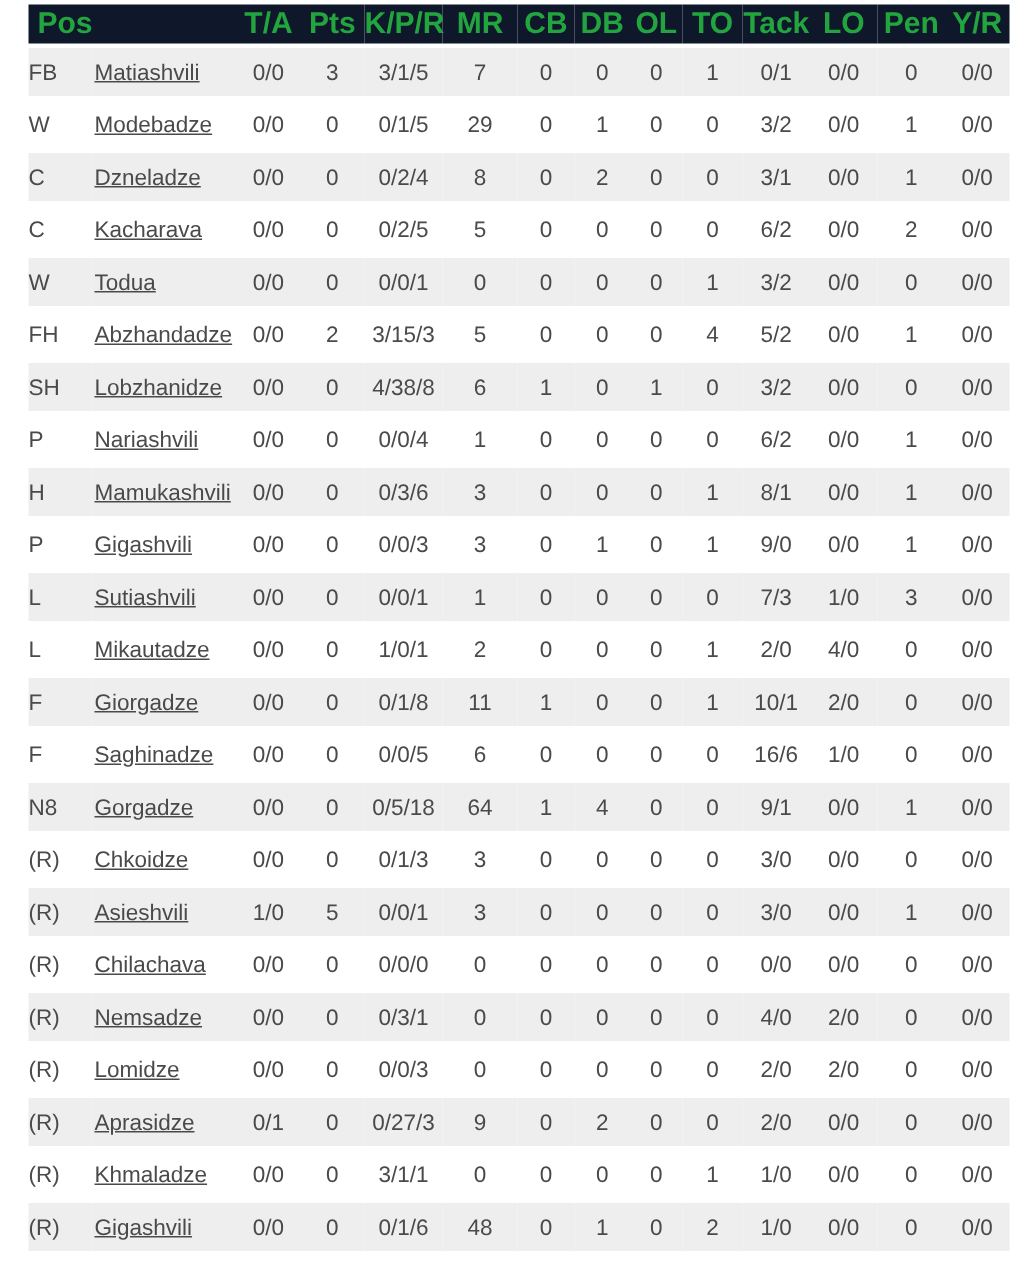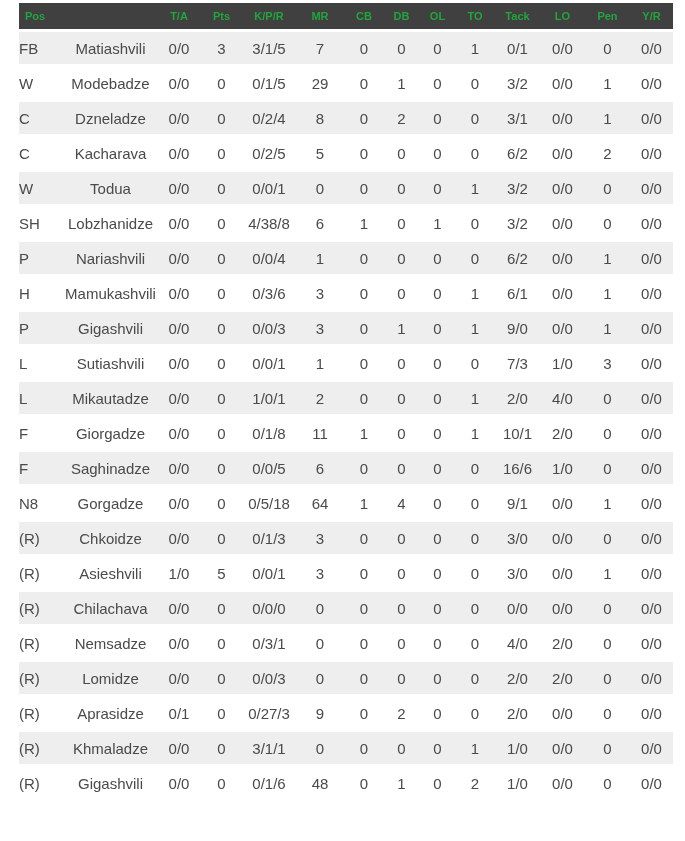--- a/index.html
+++ b/index.html
@@ -16,26 +16,26 @@
   table.stats {
     border-collapse: separate;
     border-spacing: 0 3px;
     table-layout: fixed;
     margin-left: 19px;
     width: 654px;
   }
   thead th {
     color: var(--header-green, #22a43e);
     font-weight: bold;
-    font-size: 11px;
+    font-size: 20px;
     text-align: center;
     height: 26px;
     padding: 0;
     vertical-align: middle;
-    background: #404040;
+    background: #0f172a;
     white-space: nowrap;
   }
   thead th.pos-header {
     text-align: left;
     padding-left: 6px;
   }
   tbody td {
     font-size: 15px;
     color: var(--cell-text, #4a4a4a);
     text-align: center;
@@ -46,22 +46,23 @@
     background: #ffffff;
   }
   tbody tr:nth-child(odd) td {
     background: var(--row-stripe, #eeeeee);
   }
   tbody td.pos {
     text-align: left;
     padding-right: 7px;
   }
   tbody td.name {
-    text-align: center;
+    text-align: left;
     padding-left: 2px;
+    text-decoration: underline;
   }
 </style>
 </head>
 <body>
 
 <table class="stats">
   <colgroup>
     <col style="width:42px">
     <col style="width:97px">
     <col style="width:42px">
@@ -169,20 +170,36 @@
         <td>0</td>
         <td>0</td>
         <td>0</td>
         <td>1</td>
         <td>3/2</td>
         <td>0/0</td>
         <td>0</td>
         <td>0/0</td>
       </tr>
       <tr>
+        <td class="pos">FH</td>
+        <td class="name">Abzhandadze</td>
+        <td>0/0</td>
+        <td>2</td>
+        <td>3/15/3</td>
+        <td>5</td>
+        <td>0</td>
+        <td>0</td>
+        <td>0</td>
+        <td>4</td>
+        <td>5/2</td>
+        <td>0/0</td>
+        <td>1</td>
+        <td>0/0</td>
+      </tr>
+      <tr>
         <td class="pos">SH</td>
         <td class="name">Lobzhanidze</td>
         <td>0/0</td>
         <td>0</td>
         <td>4/38/8</td>
         <td>6</td>
         <td>1</td>
         <td>0</td>
         <td>1</td>
         <td>0</td>
@@ -211,21 +228,21 @@
         <td class="pos">H</td>
         <td class="name">Mamukashvili</td>
         <td>0/0</td>
         <td>0</td>
         <td>0/3/6</td>
         <td>3</td>
         <td>0</td>
         <td>0</td>
         <td>0</td>
         <td>1</td>
-        <td>6/1</td>
+        <td>8/1</td>
         <td>0/0</td>
         <td>1</td>
         <td>0/0</td>
       </tr>
       <tr>
         <td class="pos">P</td>
         <td class="name">Gigashvili</td>
         <td>0/0</td>
         <td>0</td>
         <td>0/0/3</td>

